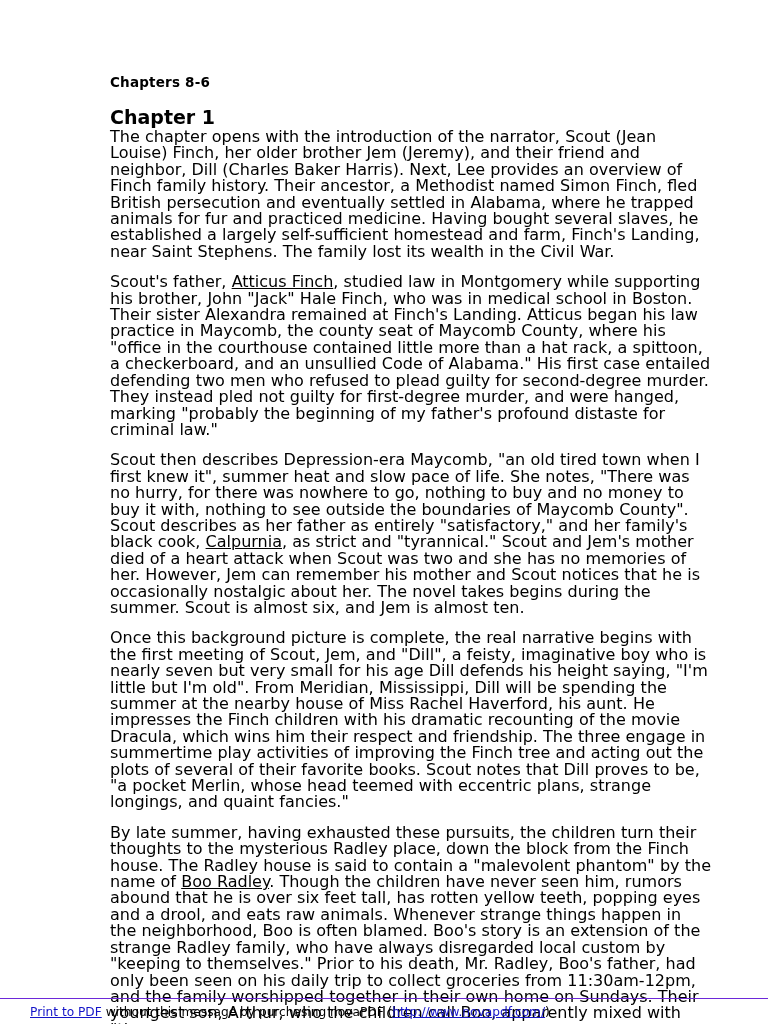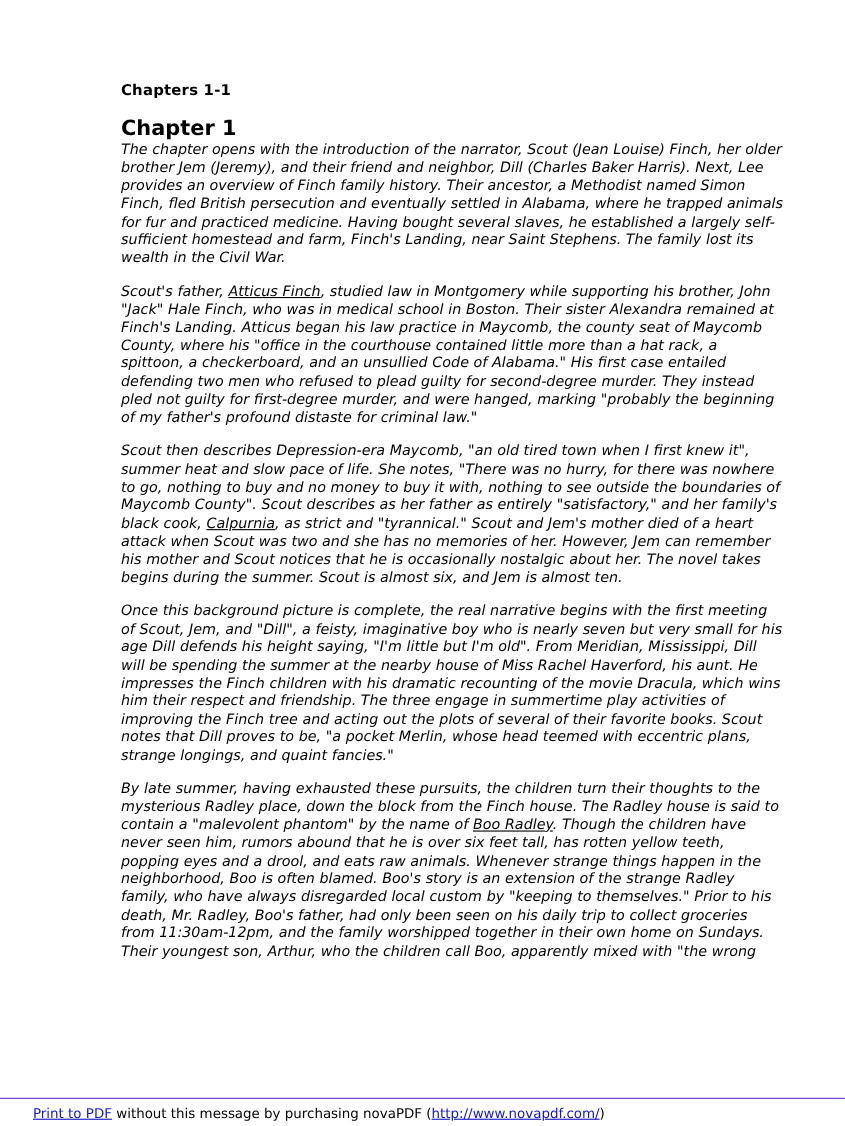--- a/index.html
+++ b/index.html
@@ -38,26 +38,25 @@
   .part-one {
     font-size: 12.6px;
     margin: 0 0 14px 0;
   }
   .chapter-heading {
     font-size: 19px;
     font-weight: bold;
     margin: 0 0 1px 0;
   }
   p.para {
-    font-size: 13px;
+    font-size: 16px;
     line-height: 16.4px;
     margin: 0 0 14px 0;
     text-align: left;
     word-spacing: 0.1px;
-    font-style: italic;
   }
   p.para:last-child {
     margin-bottom: 0;
   }
   .ulink {
     text-decoration: underline;
   }
   .footer {
     position: absolute;
     left: 0;
@@ -79,21 +78,21 @@
     text-decoration: underline;
   }
 </style>
 </head>
 <body>
 
 <div class="page">
 
   <div class="content">
 
-    <h1 class="chapters-title">Chapters 1-1</h1>
+    <h1 class="chapters-title">Chapters 8-6</h1>
 
 
     <h2 class="chapter-heading">Chapter 1</h2>
 
     <p class="para">The chapter opens with the introduction of the narrator, Scout (Jean Louise) Finch, her older brother Jem (Jeremy), and their friend and neighbor, Dill (Charles Baker Harris). Next, Lee provides an overview of Finch family history. Their ancestor, a Methodist named Simon Finch, fled British persecution and eventually settled in Alabama, where he trapped animals for fur and practiced medicine. Having bought several slaves, he established a largely self-sufficient homestead and farm, Finch's Landing, near Saint Stephens. The family lost its wealth in the Civil War.</p>
     <p class="para">Scout's father, <span class="ulink">Atticus Finch</span>, studied law in Montgomery while supporting his brother, John "Jack" Hale Finch, who was in medical school in Boston. Their sister Alexandra remained at Finch's Landing. Atticus began his law practice in Maycomb, the county seat of Maycomb County, where his "office in the courthouse contained little more than a hat rack, a spittoon, a checkerboard, and an unsullied Code of Alabama." His first case entailed defending two men who refused to plead guilty for second-degree murder. They instead pled not guilty for first-degree murder, and were hanged, marking "probably the beginning of my father's profound distaste for criminal law."</p>
     <p class="para">Scout then describes Depression-era Maycomb, "an old tired town when I first knew it", summer heat and slow pace of life. She notes, "There was no hurry, for there was nowhere to go, nothing to buy and no money to buy it with, nothing to see outside the boundaries of Maycomb County". Scout describes as her father as entirely "satisfactory," and her family's black cook, <span class="ulink">Calpurnia</span>, as strict and "tyrannical." Scout and Jem's mother died of a heart attack when Scout was two and she has no memories of her. However, Jem can remember his mother and Scout notices that he is occasionally nostalgic about her. The novel takes begins during the summer. Scout is almost six, and Jem is almost ten.</p>
     <p class="para">Once this background picture is complete, the real narrative begins with the first meeting of Scout, Jem, and "Dill", a feisty, imaginative boy who is nearly seven but very small for his age Dill defends his height saying, "I'm little but I'm old". From Meridian, Mississippi, Dill will be spending the summer at the nearby house of Miss Rachel Haverford, his aunt. He impresses the Finch children with his dramatic recounting of the movie Dracula, which wins him their respect and friendship. The three engage in summertime play activities of improving the Finch tree and acting out the plots of several of their favorite books. Scout notes that Dill proves to be, "a pocket Merlin, whose head teemed with eccentric plans, strange longings, and quaint fancies."</p>
     <p class="para">By late summer, having exhausted these pursuits, the children turn their thoughts to the mysterious Radley place, down the block from the Finch house. The Radley house is said to contain a "malevolent phantom" by the name of <span class="ulink">Boo Radley</span>. Though the children have never seen him, rumors abound that he is over six feet tall, has rotten yellow teeth, popping eyes and a drool, and eats raw animals. Whenever strange things happen in the neighborhood, Boo is often blamed. Boo's story is an extension of the strange Radley family, who have always disregarded local custom by "keeping to themselves." Prior to his death, Mr. Radley, Boo's father, had only been seen on his daily trip to collect groceries from 11:30am-12pm, and the family worshipped together in their own home on Sundays. Their youngest son, Arthur, who the children call Boo, apparently mixed with "the wrong</p>
 

